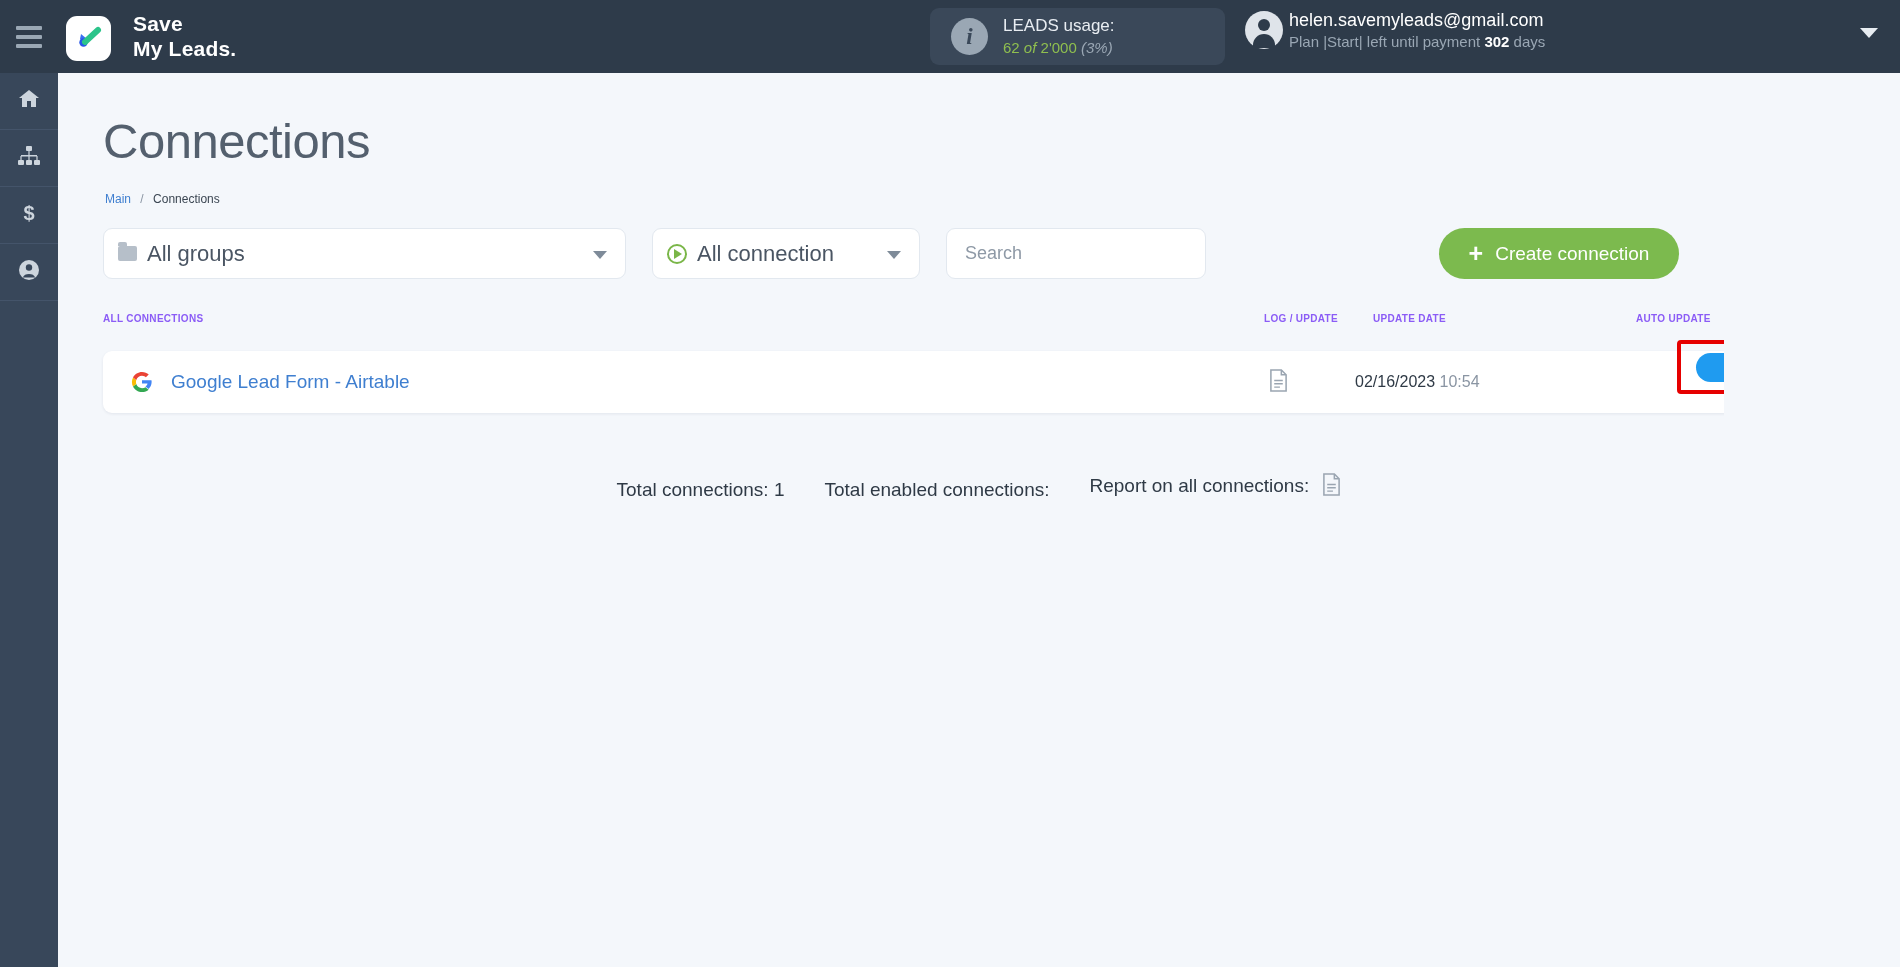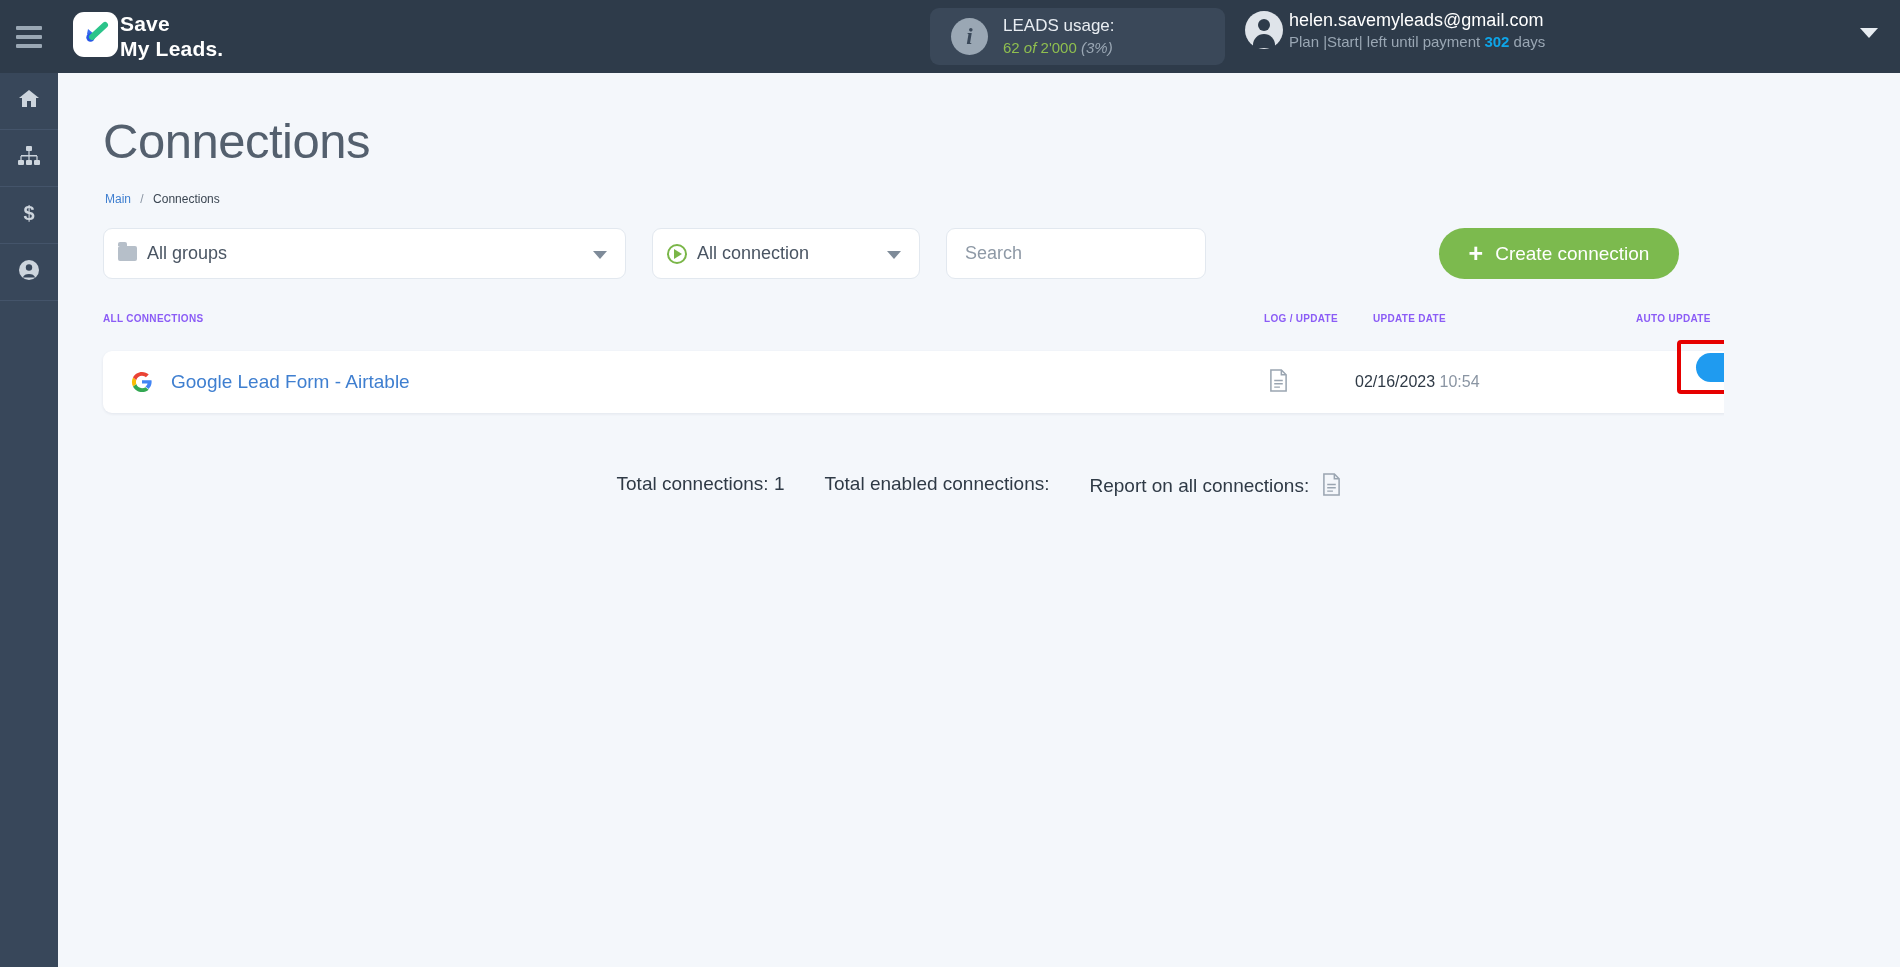--- a/index.html
+++ b/index.html
@@ -14,21 +14,21 @@
   .topbar{
     position:absolute; top:0; left:0; width:1900px; height:73px;
     background:#2e3b4a; display:flex; align-items:center;
   }
   .burger{
     width:58px; height:73px; display:flex; flex-direction:column;
     align-items:center; justify-content:center; gap:5px; cursor:pointer;
   }
   .burger span{ display:block; width:26px; height:4px; background:#9aa7b4; border-radius:1px; }
 
-  .logo-wrap{ display:flex; align-items:flex-start; gap:2px; margin-left:15px; }
+  .logo-wrap{ display:flex; align-items:flex-end; gap:22px; margin-left:8px; }
   .logo-box{
     width:45px; height:45px; background:#fff; border-radius:11px;
     display:flex; align-items:center; justify-content:center;
   }
   .logo-text{
     color:#fff; font-size:21px; font-weight:bold; line-height:1.18;
     letter-spacing:.2px;
   }
 
   .usage-box{
@@ -60,21 +60,21 @@
     content:""; position:absolute; left:50%; top:8px; transform:translateX(-50%);
     width:12px; height:12px; border-radius:50%; background:#2e3b4a;
   }
   .avatar::after{
     content:""; position:absolute; left:50%; top:23px; transform:translateX(-50%);
     width:22px; height:14px; border-radius:11px 11px 0 0; background:#2e3b4a;
   }
   .acct-lines{ line-height:1.35; }
   .acct-email{ color:#fff; font-size:18px; }
   .acct-plan{ color:#9aa7b4; font-size:15px; }
-  .acct-plan b{ color:#0ea5e9; }
+  .acct-plan b{ color:#ffffff; }
   .chev-down{
     position:absolute; right:22px; top:28px;
     width:0; height:0; border-left:9px solid transparent;
     border-right:9px solid transparent; border-top:10px solid #e8edf2;
     cursor:pointer;
   }
 
   
   .rail{
     position:absolute; left:0; top:73px; width:58px; height:894px;
@@ -103,21 +103,21 @@
 
   
   .filters{ position:absolute; left:45px; top:155px; display:flex; gap:26px; align-items:center; }
   .select-box{
     height:51px; background:#fff; border:1px solid #e2e8ef; border-radius:9px;
     display:flex; align-items:center; padding:0 14px; cursor:pointer;
     position:relative;
   }
   .select-groups{ width:523px; }
   .select-conn{ width:268px; }
-  .select-label{ font-size:18px; color:#4a5563; margin-left:10px; }
+  .select-label{ font-size:22px; color:#4a5563; margin-left:10px; }
   .sel-chev{
     position:absolute; right:18px; top:50%; margin-top:-3px;
     width:0; height:0; border-left:7px solid transparent;
     border-right:7px solid transparent; border-top:8px solid #7e8b99;
   }
   .folder-ic{
     width:19px; height:15px; background:#b6bfc9; border-radius:2px; position:relative; flex:0 0 auto;
   }
   .folder-ic::before{
     content:""; position:absolute; left:0; top:-4px; width:9px; height:4px;
@@ -193,21 +193,21 @@
     width:23px; height:23px; border-radius:50%; background:#fff;
   }
   .row-actions{
     position:absolute; left:1690px; display:flex; align-items:center; gap:16px;
   }
   .row-actions .act{ cursor:pointer; }
 
   
   .stats{
     position:absolute; left:0; top:400px; width:1842px;
-    display:flex; justify-content:center; align-items:flex-start; gap:40px;
+    display:flex; justify-content:center; align-items:flex-end; gap:40px;
     font-size:19px; color:#2f3a46;
   }
   .stats .report-ic{ margin-left:8px; vertical-align:-4px; }
 
   .show-deleted{
     position:absolute; left:50%; transform:translateX(-50%); top:473px;
     height:38px; padding:0 24px; background:#aab2ba; border:none; border-radius:19px;
     color:#fff; font-size:17px; font-family:"Liberation Sans", sans-serif;
     cursor:pointer; display:flex; align-items:center;
   }

